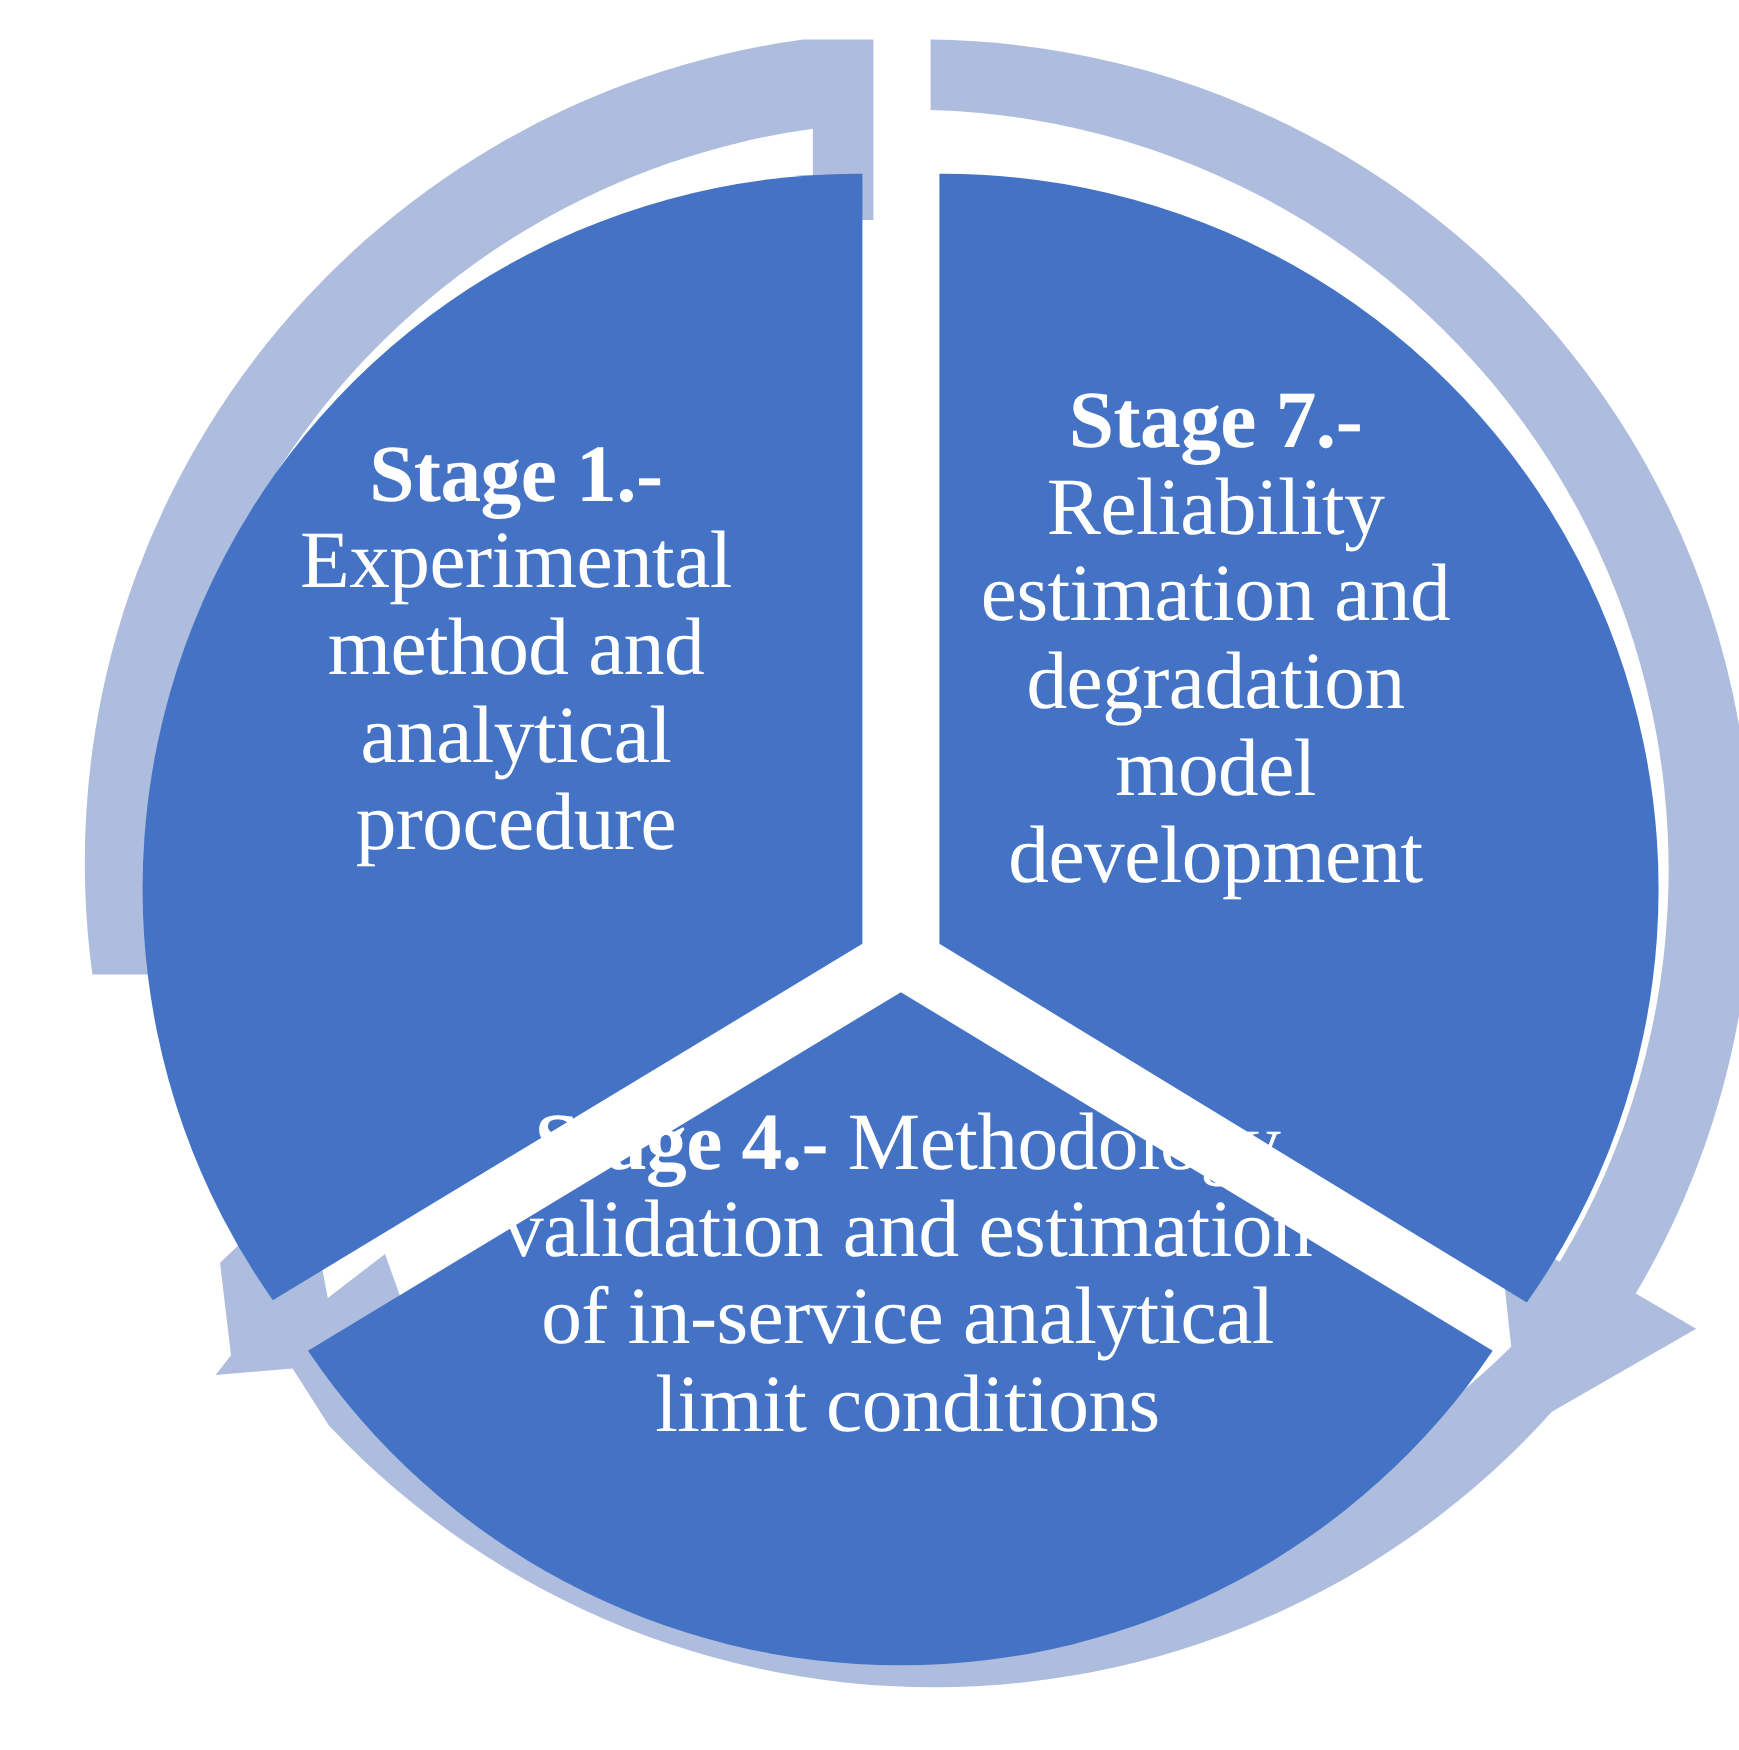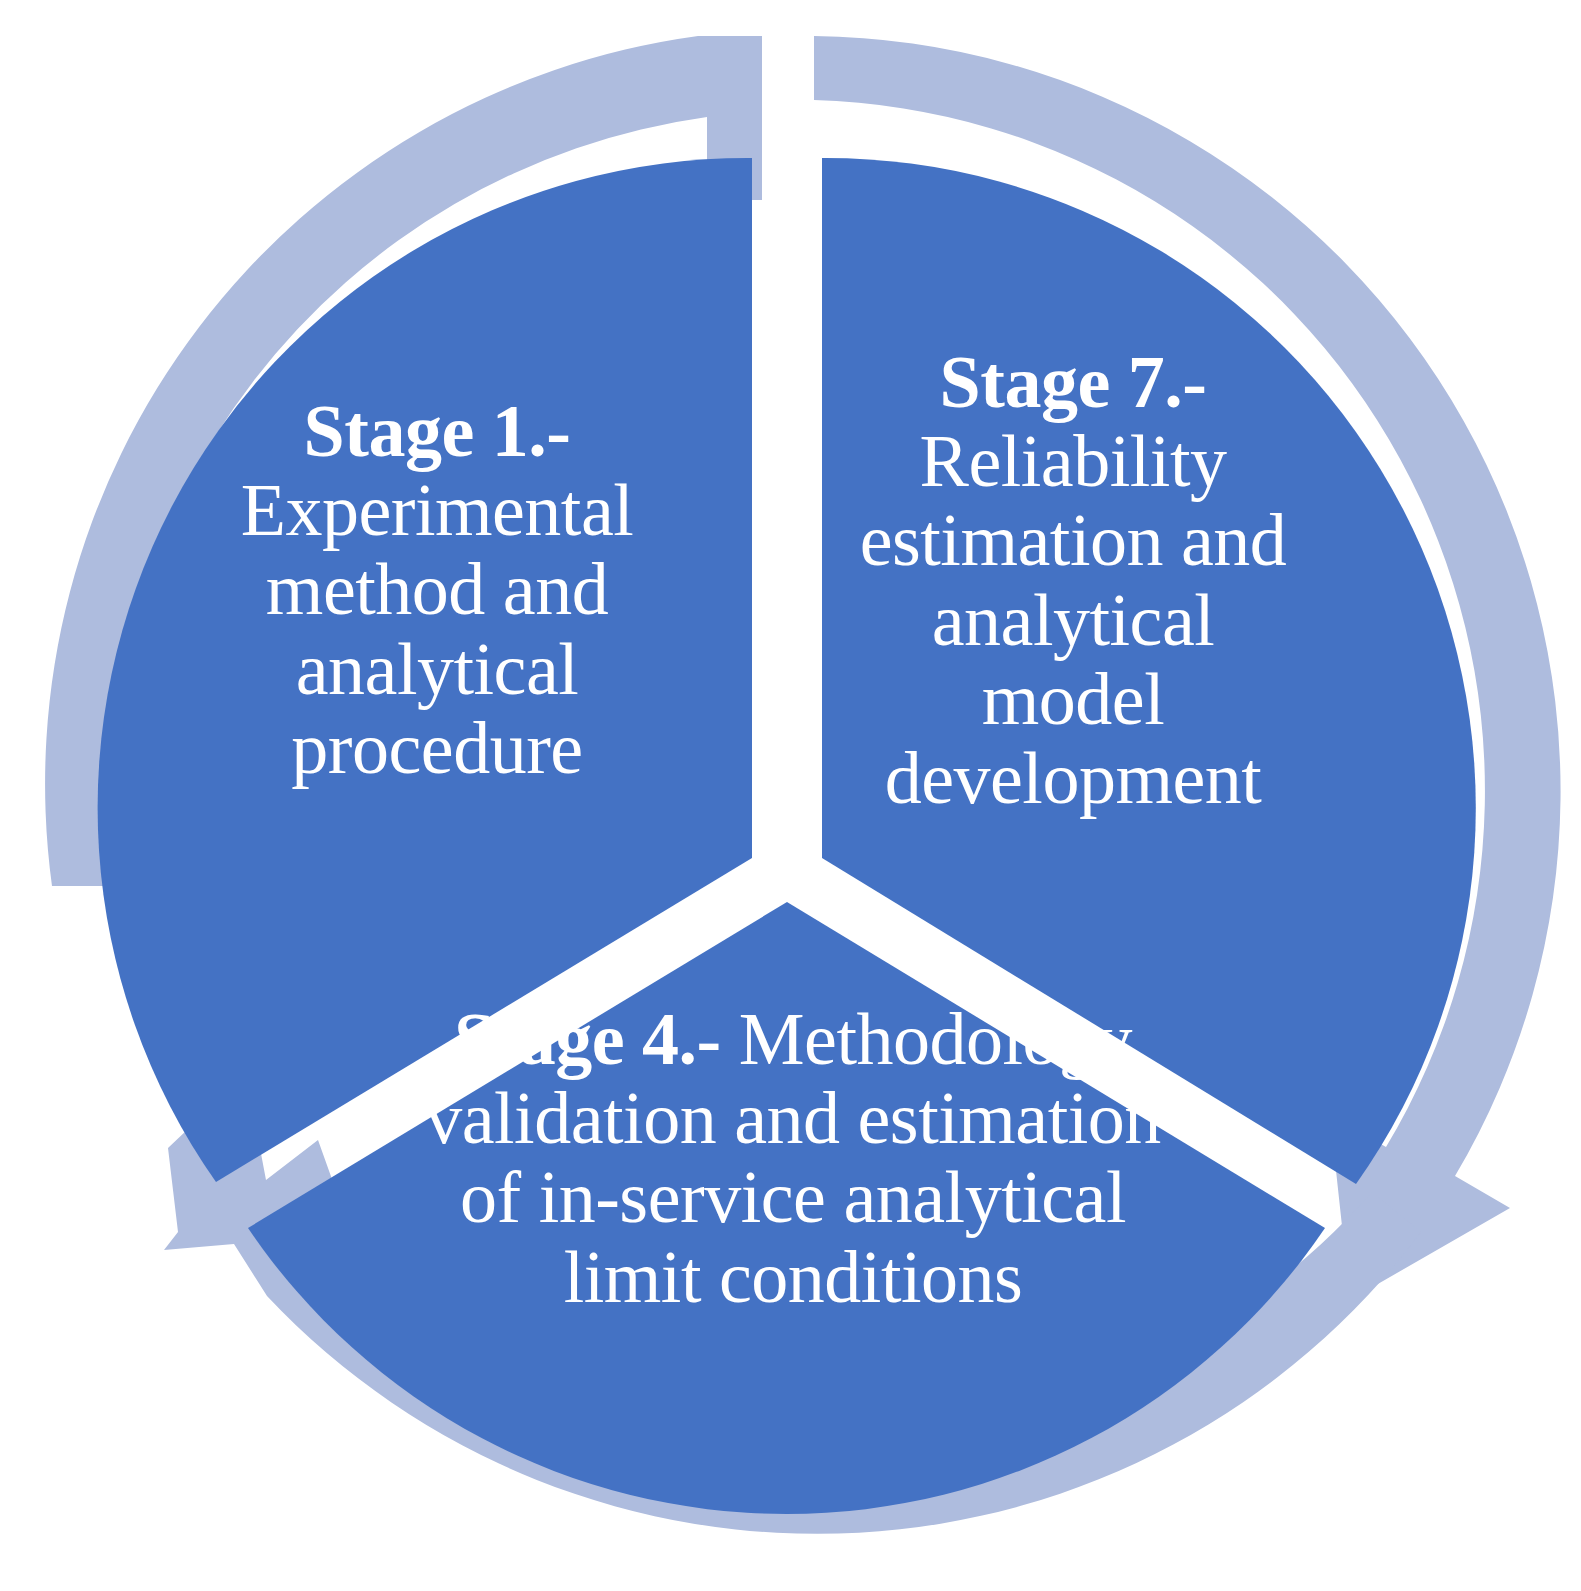--- a/index.html
+++ b/index.html
@@ -12,20 +12,21 @@
     width: 1581px;
     height: 1591px;
     overflow: hidden;
     font-family: "Liberation Serif", "DejaVu Serif", serif;
   }
   #diagram-root {
     position: relative;
     width: 1287px;
     height: 1591px;
     background: #ffffff;
+    margin-left: 32px;
   }
   #cycle-svg {
     position: absolute;
     left: 0;
     top: 0;
     width: 1581px;
     height: 1591px;
     display: block;
   }
   .stage-label {
@@ -121,21 +122,21 @@
     </g>
   </svg>
 
   <div id="stage-1-label" class="stage-label">
     <span class="stage-head">Stage 1.-</span> 
     <span>Experimental method and analytical procedure</span>
   </div>
 
   <div id="stage-2-label" class="stage-label">
     <span class="stage-head">Stage 7.-</span> 
-    <span>Reliability estimation and analytical model development</span>
+    <span>Reliability estimation and degradation model development</span>
   </div>
 
   <div id="stage-3-label" class="stage-label">
     <span class="stage-head">Stage 4.-</span> 
     <span>Methodology validation and estimation of in-service analytical limit conditions</span>
   </div>
 
 </div>
 
 </body></html>

